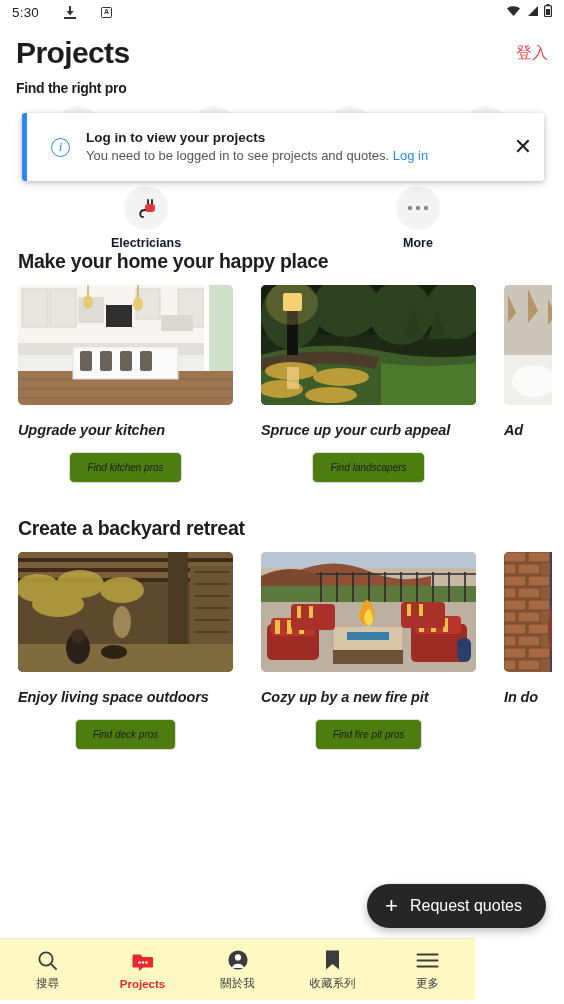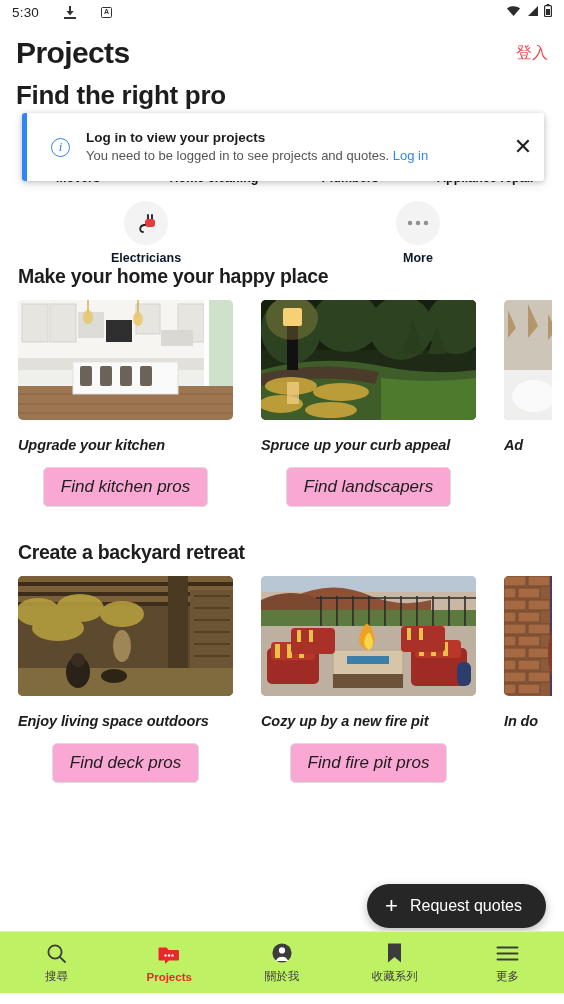--- a/index.html
+++ b/index.html
@@ -30,21 +30,21 @@
   
   .header {
     display: flex; align-items: center; padding: 12px 16px 10px 16px;
   }
   .page-title { font-size: 30px; font-weight: 800; letter-spacing: -0.6px; color: #1d1d1d; }
   .login-link { margin-left: auto; font-size: 16px; color: #e8494a; }
 
   
   .cat-section { padding: 0 10px; }
   .cat-heading {
-    font-size: 26px; font-weight: 800; letter-spacing: -0.3px;
+    font-size: 14px; font-weight: 800; letter-spacing: -0.3px;
     color: #1d1d1d; padding: 0 6px 10px 6px;
   }
   .cat-row { display: flex; }
   .cat-item { flex: 1; display: flex; flex-direction: column; align-items: center; gap: 6px; }
   .cat-ico {
     width: 44px; height: 44px; border-radius: 50%;
     display: flex; align-items: center; justify-content: center;
     font-size: 23px; line-height: 1;
   }
   .cat-ico.bg { background: #f3f3f3; }
@@ -85,39 +85,39 @@
     width: 215px; height: 120px; border-radius: 5px; overflow: hidden;
     position: relative; background: #ddd;
   }
   .card-title {
     font-size: 14.5px; font-weight: 800; color: #1d1d1d;
     line-height: 22px; margin-top: 14px; letter-spacing: -0.1px;
     width: 200px;
   }
   .card-btn-wrap { margin-top: 11px; display: flex; justify-content: center; }
   .card-btn {
-    border: 1px solid #dcdcdc; border-radius: 5px; background: #f9a8d4;
-    padding: 9px 17px; font-size: 17px; color: #1d1d1d; white-space: nowrap;
+    border: 1px solid #dcdcdc; border-radius: 5px; background: #4d7c0f;
+    padding: 9px 17px; font-size: 10px; color: #1d1d1d; white-space: nowrap;
     font-family: "Liberation Sans", sans-serif;
   }
 
   
   .fab {
     position: absolute; right: 18px; bottom: 76px;
     background: #262626; color: #fff; border-radius: 26px;
     height: 44px; padding: 0 24px 0 18px;
     display: flex; align-items: center; gap: 12px;
     font-size: 16px; box-shadow: 0 3px 10px rgba(0,0,0,.28);
   }
   .fab-plus { font-size: 22px; font-weight: 300; line-height: 1; }
 
   
   .bottomnav {
-    position: absolute; left: 0; bottom: 11px; width: 564px; height: 62px;
-    background: #bef264; border-top: 1px solid #e6e6e6;
+    position: absolute; left: 0; bottom: 4px; width: 475px; height: 62px;
+    background: #fef9c3; border-top: 1px solid #e6e6e6;
     display: flex; align-items: center;
   }
   .nav-item { flex: 1; display: flex; flex-direction: column; align-items: center; gap: 4px; }
   .nav-ico { height: 24px; display: flex; align-items: center; justify-content: center; color: #3c3c3c; }
   .nav-label { font-size: 11.5px; color: #3c3c3c; }
   .nav-item.active .nav-label { color: #e8282d; font-weight: 700; }
 
   
   .art { position:absolute; inset:0; }
 </style>

